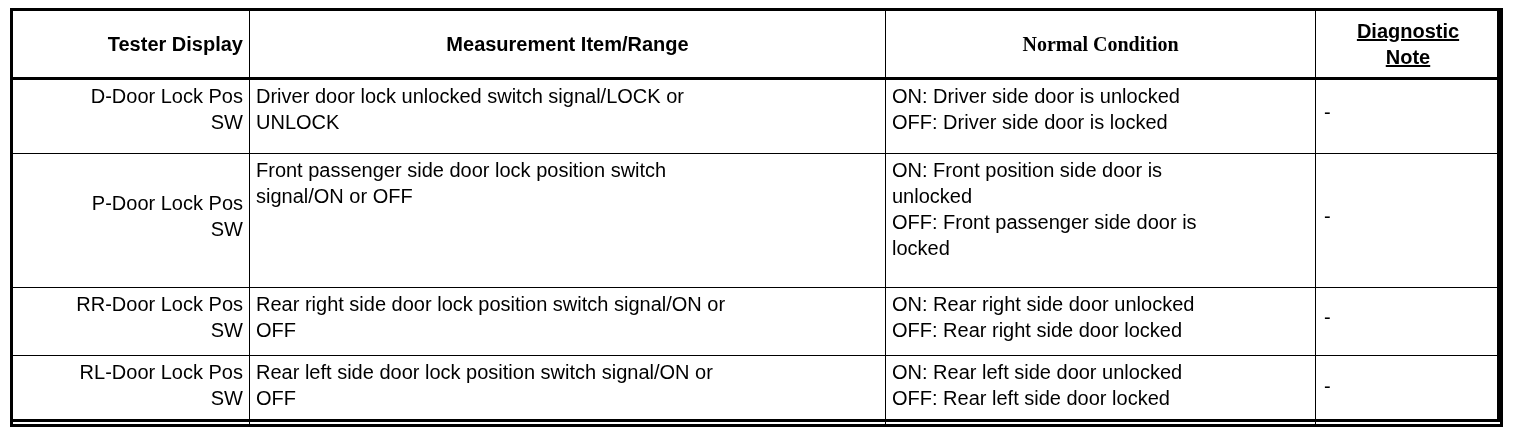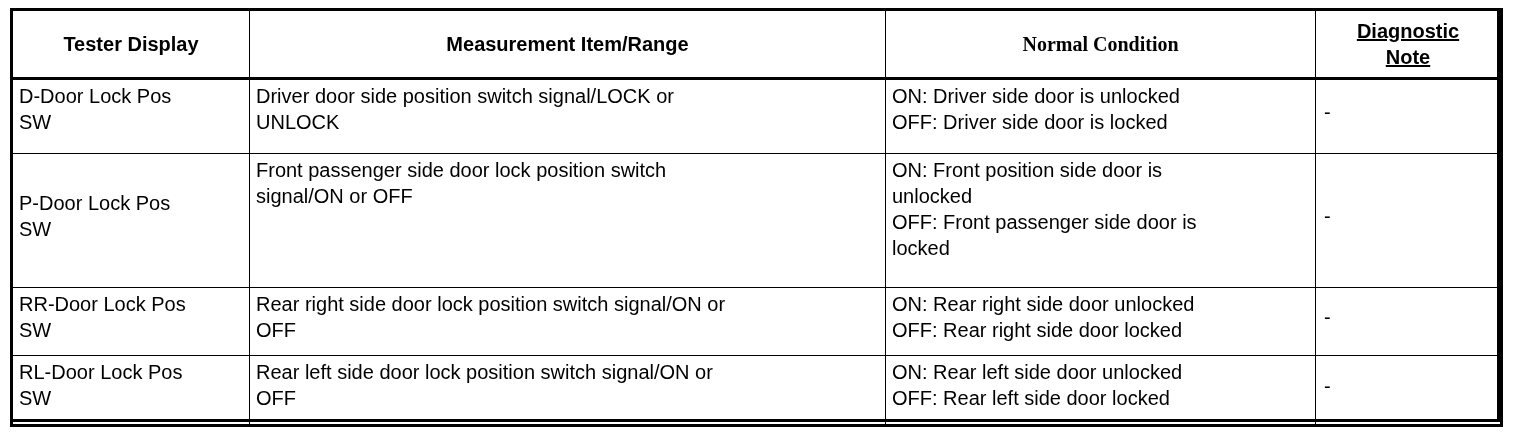--- a/index.html
+++ b/index.html
@@ -82,20 +82,21 @@
   .spec-table tbody tr.row-1 td.cell-tester,
   .spec-table tbody tr.row-3 td.cell-tester,
   .spec-table tbody tr.row-4 td.cell-tester { vertical-align: top; }
 
   .spec-table tbody tr:last-child td {
     border-bottom: 3px solid #000000;
   }
   .spec-table tr td:first-child,
   .spec-table tr th:first-child {
     border-left: 3px solid #000000;
+    text-align: right;
   }
   .spec-table tr td:last-child,
   .spec-table tr th:last-child {
     border-right: 3px solid #000000;
   }
   .spec-table thead tr th {
     border-top: 3px solid #000000;
   }
   .hdr-line { display: block; }
   .cell-line { display: block; white-space: pre-wrap; }
@@ -124,21 +125,21 @@
       </tr>
     </thead>
     <tbody>
 
       <tr class="row-1">
         <td class="cell-tester">
           <span class="cell-line">D-Door Lock Pos</span>
           <span class="cell-line">SW</span>
         </td>
         <td class="cell-measure">
-          <span class="cell-line">Driver door side position switch signal/LOCK or</span>
+          <span class="cell-line">Driver door lock unlocked switch signal/LOCK or</span>
           <span class="cell-line">UNLOCK</span>
         </td>
         <td class="cell-normal">
           <span class="cell-line">ON: Driver side door is unlocked</span>
           <span class="cell-line">OFF: Driver side door is locked</span>
         </td>
         <td class="cell-note">
           <span class="cell-line">-</span>
         </td>
       </tr>

